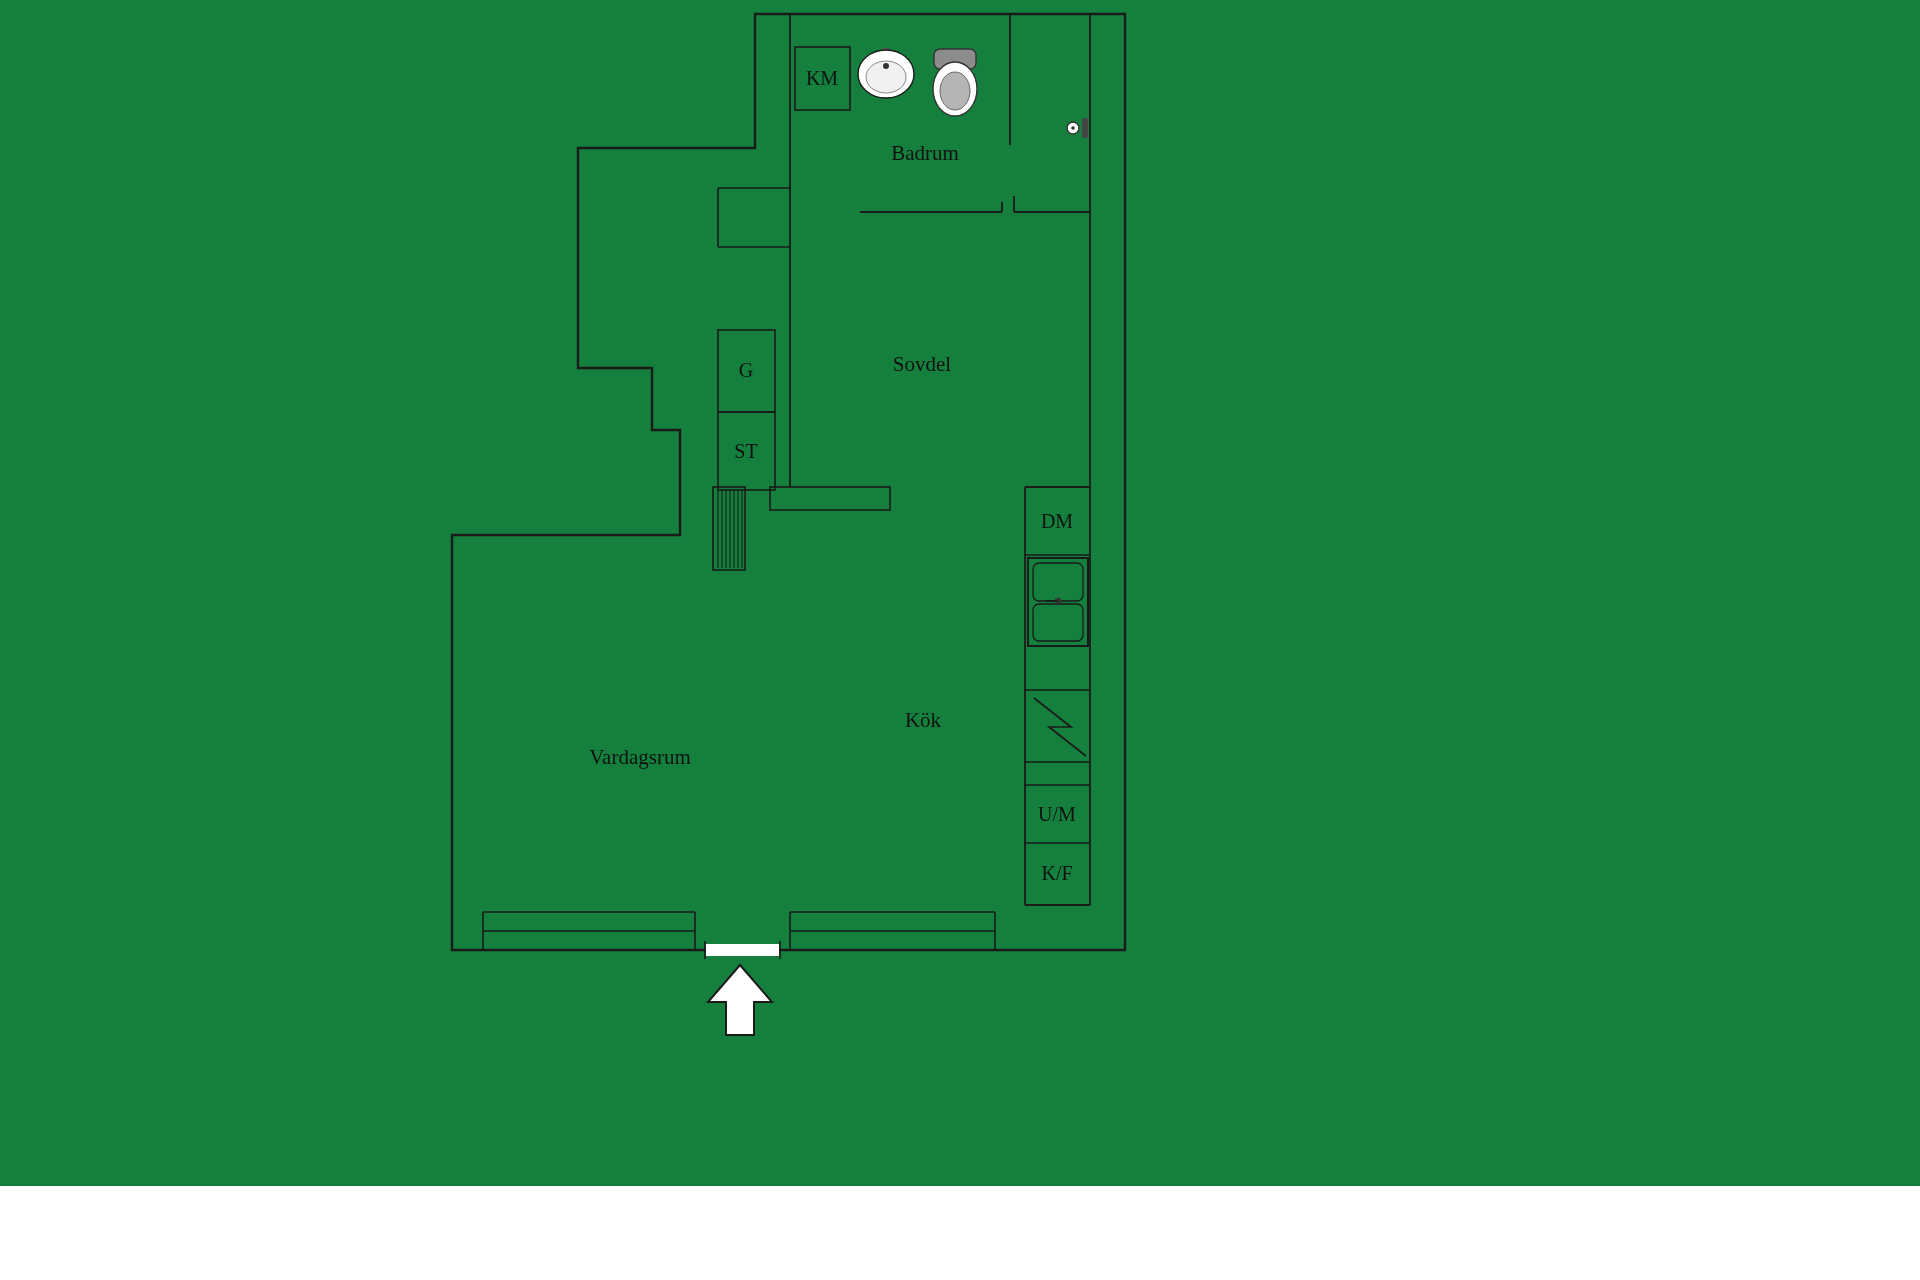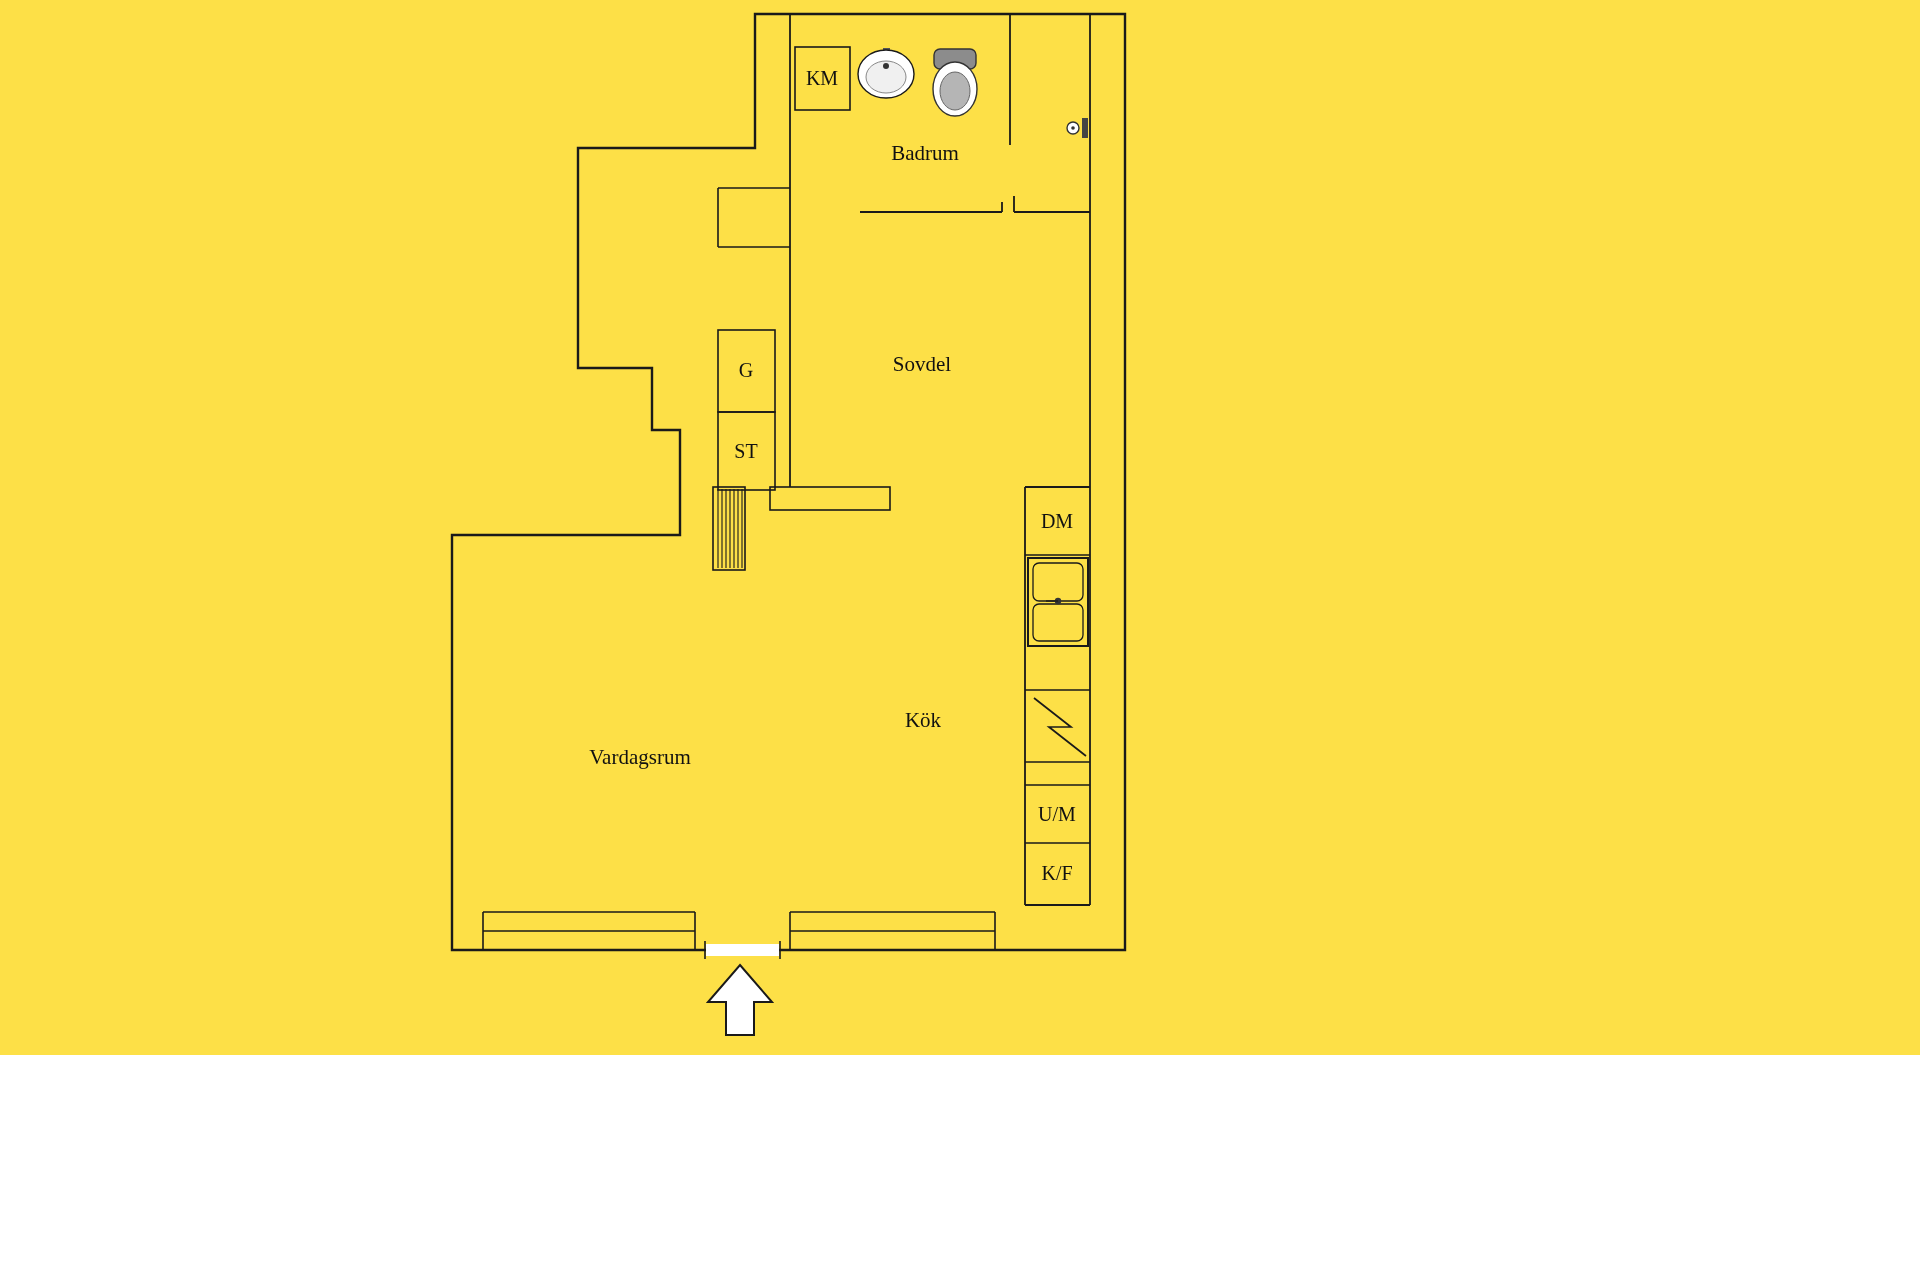--- a/index.html
+++ b/index.html
@@ -1,19 +1,19 @@
 <!DOCTYPE html>
 <html><head>
 <meta charset="utf-8">
 <style>
   html,body{margin:0;padding:0;background:#ffffff;}
   #stage{
     position:relative;
-    width:1920px;height:1055px;
-    background:#fde047;
+    width:1920px;height:1186px;
+    background:#15803d;
     font-family:"Liberation Serif","DejaVu Serif",serif;
     overflow:hidden;
   }
   svg{position:absolute;left:0;top:0;}
   .wall{stroke:#1a1a1a;fill:none;}
   .thin{stroke:#1a1a1a;fill:none;}
   text.room-label{
     font-family:"Liberation Serif","DejaVu Serif",serif;
     font-size:21px;
     fill:#111111;

